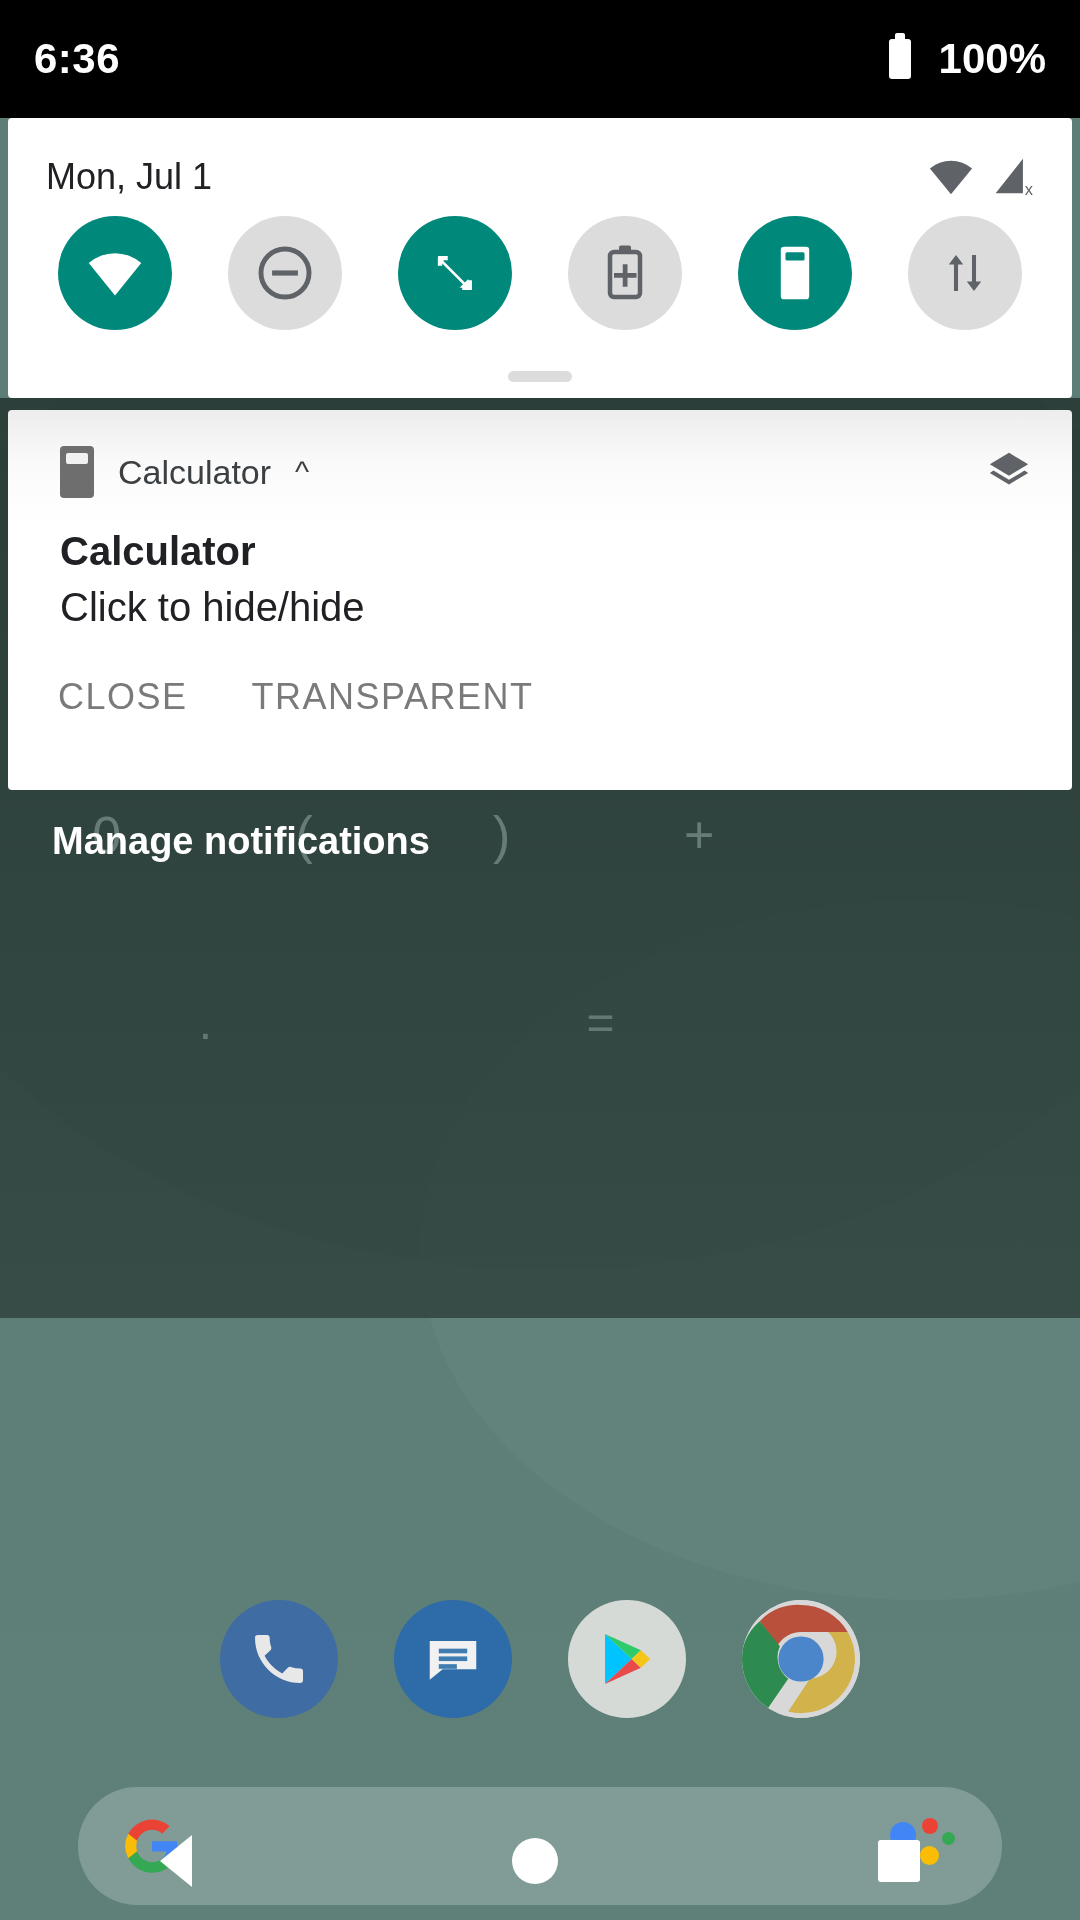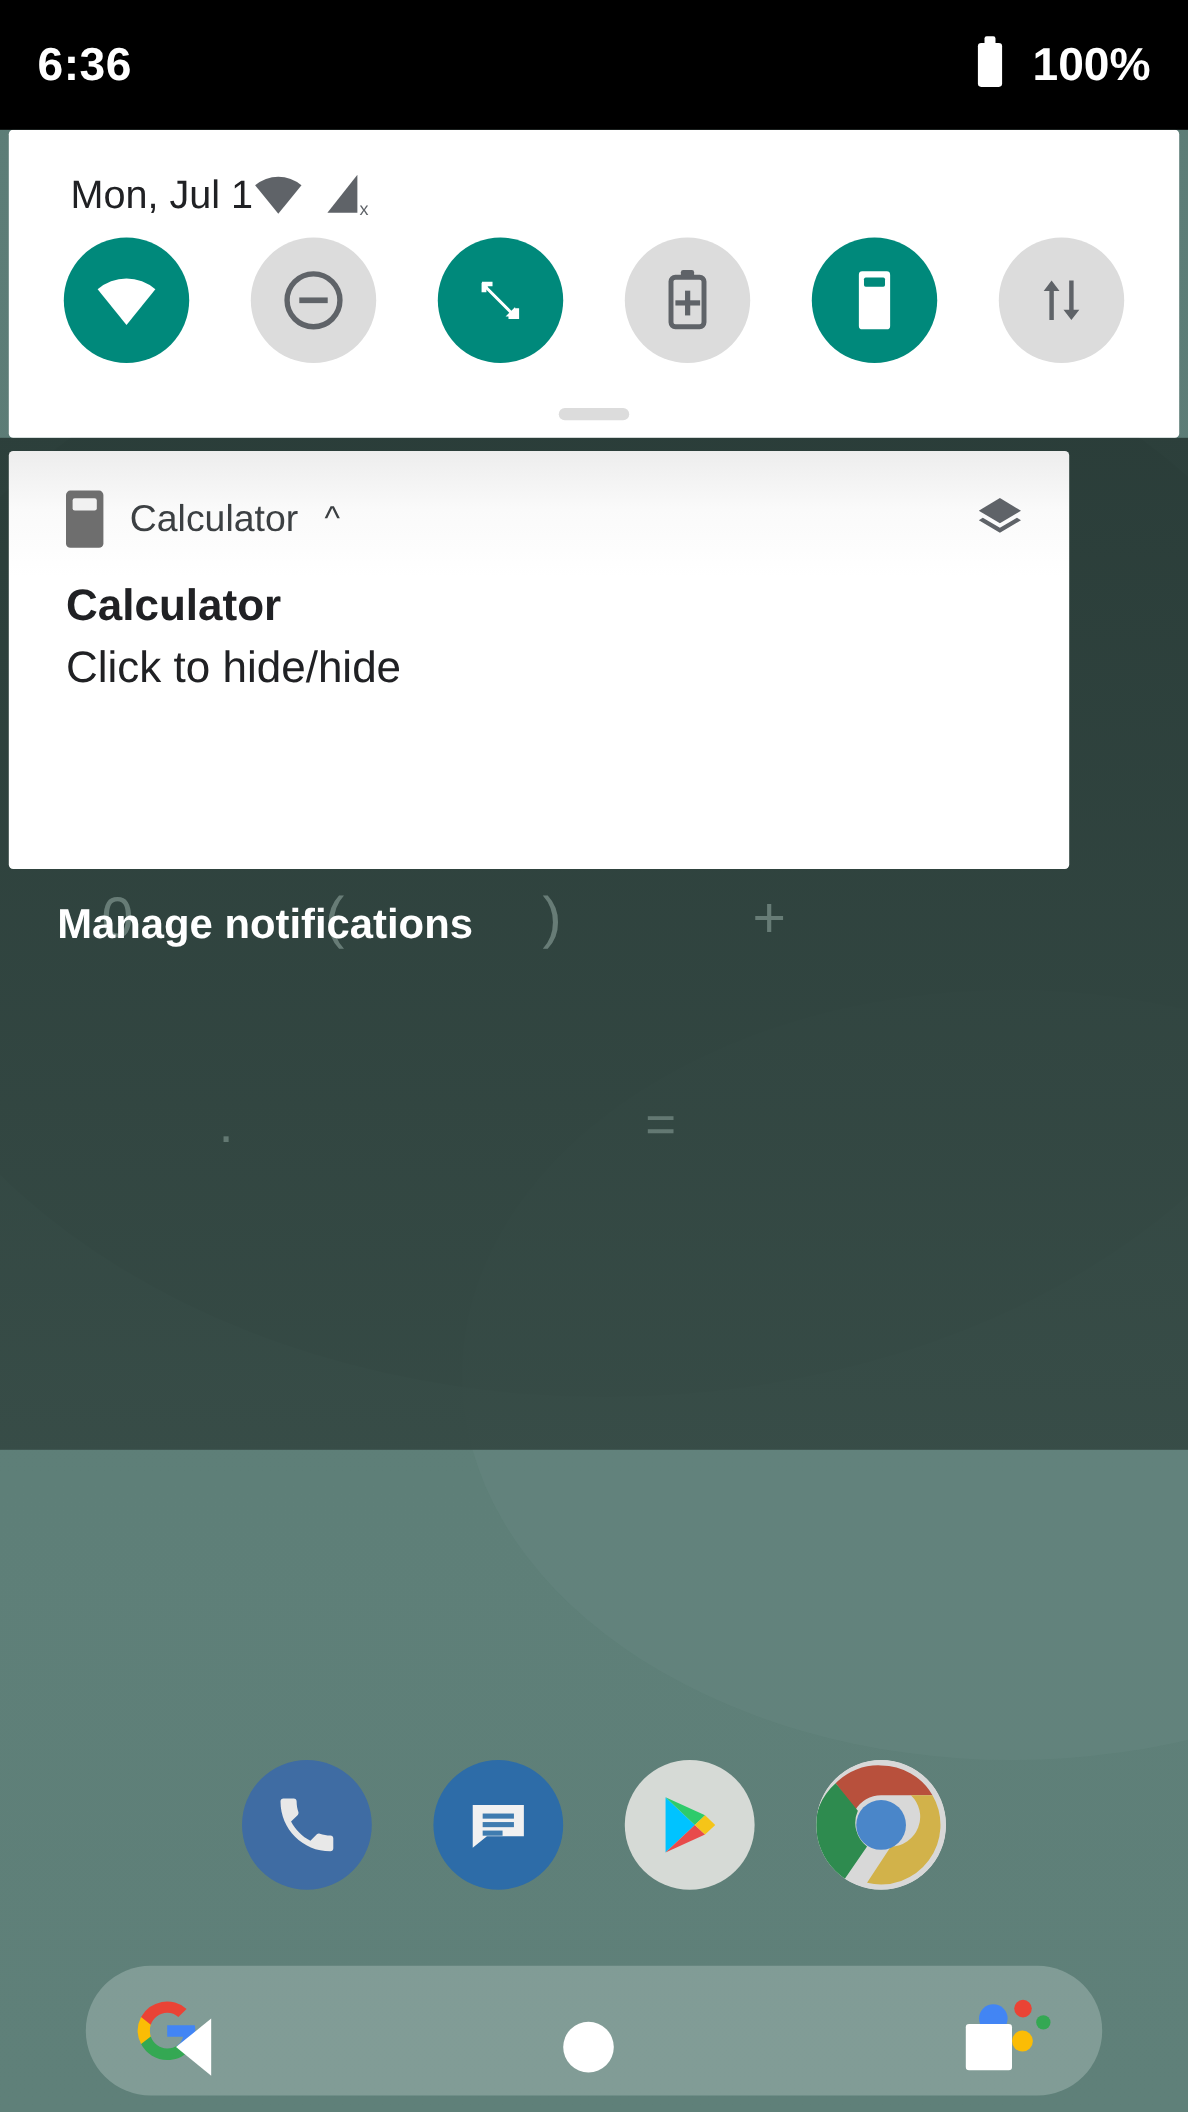--- a/index.html
+++ b/index.html
@@ -63,22 +63,22 @@
   .status-batt-pct { font-size:42px; font-weight:700; }
   .batt-glyph { width:22px; height:40px; background:#fff; border-radius:3px; position:relative; }
   .batt-glyph:after { content:""; position:absolute; left:6px; top:-6px; width:10px; height:6px;
                       background:#fff; border-radius:2px 2px 0 0; }
 
   
   .qs-panel {
     position:absolute; left:8px; top:118px; width:1064px; height:280px;
     background:#fff; border-radius:4px; z-index:40; overflow:hidden;
   }
-  .qs-header { display:flex; align-items:center; 
-               padding:38px 38px 0 56px; }
+  .qs-header { display:flex; align-items:center; justify-content:space-between;
+               padding:38px 38px 0 38px; }
   .qs-date { font-size:36px; color:#202124; }
   .qs-status-icons { display:flex; align-items:flex-end; gap:16px; }
   .qs-tiles { display:flex; align-items:center; justify-content:space-between;
               padding:18px 50px 0 50px; }
   .tile { width:114px; height:114px; border-radius:50%; display:flex;
           align-items:center; justify-content:center; }
   .tile.on  { background:#00897b; }
   .tile.off { background:#dcdcdc; }
   .qs-pageindicator { position:absolute; left:50%; transform:translateX(-50%);
                       bottom:16px; width:64px; height:11px; border-radius:6px;
@@ -92,21 +92,21 @@
   }
   .shade-clip {
     position:absolute; left:8px; top:398px; width:790px; height:920px;
     overflow:hidden; z-index:21;
   }
   .calc-ghost { position:absolute; left:0; top:0; width:790px; color:#9fb5ae; }
   .calc-row { display:flex; }
   .calc-key { flex:1; text-align:center; }
 
   .notif-card {
-    position:absolute; left:8px; top:410px; width:964px; height:380px;
+    position:absolute; left:8px; top:410px; width:1064px; height:380px;
     background:linear-gradient(180deg,#ededed 0%,#fafafa 14%,#ffffff 30%,#ffffff 100%);
     border-radius:4px; z-index:30; overflow:hidden;
   }
   .notif-header { display:flex; align-items:center; justify-content:space-between;
                   padding:36px 40px 0 52px; }
   .notif-header-left { display:flex; align-items:center; gap:24px; }
   .notif-appname { font-size:34px; color:#3c4043; }
   .notif-body { padding:28px 52px 0 52px; }
   .notif-title { font-size:40px; font-weight:700; color:#202124; line-height:1.25; }
   .notif-text { font-size:40px; color:#202124; line-height:1.35; margin-top:4px; }
@@ -227,20 +227,24 @@
           <path d="M2 13.5l10 6 10-6-1.9-1.2L12 17.1 3.9 12.3 2 13.5z" fill="#5f6368"></path>
         </svg>
       </span>
     </div>
 
     <div class="notif-body">
       <div class="notif-title">Calculator</div>
       <div class="notif-text">Click to hide/hide</div>
     </div>
 
+    <div class="notif-actions">
+      <button class="notif-action">CLOSE</button>
+      <button class="notif-action">TRANSPARENT</button>
+    </div>
   </div>
 
   <div class="qs-panel">
     <div class="qs-header">
       <span class="qs-date">Mon, Jul 1</span>
       <span class="qs-status-icons">
         <svg width="46" height="40" viewBox="0 0 24 20">
           <path d="M12 19L23 5.5A17 17 0 0 0 1 5.5L12 19z" fill="#5f6368"></path>
         </svg>
         <svg width="44" height="40" viewBox="0 0 24 22">

